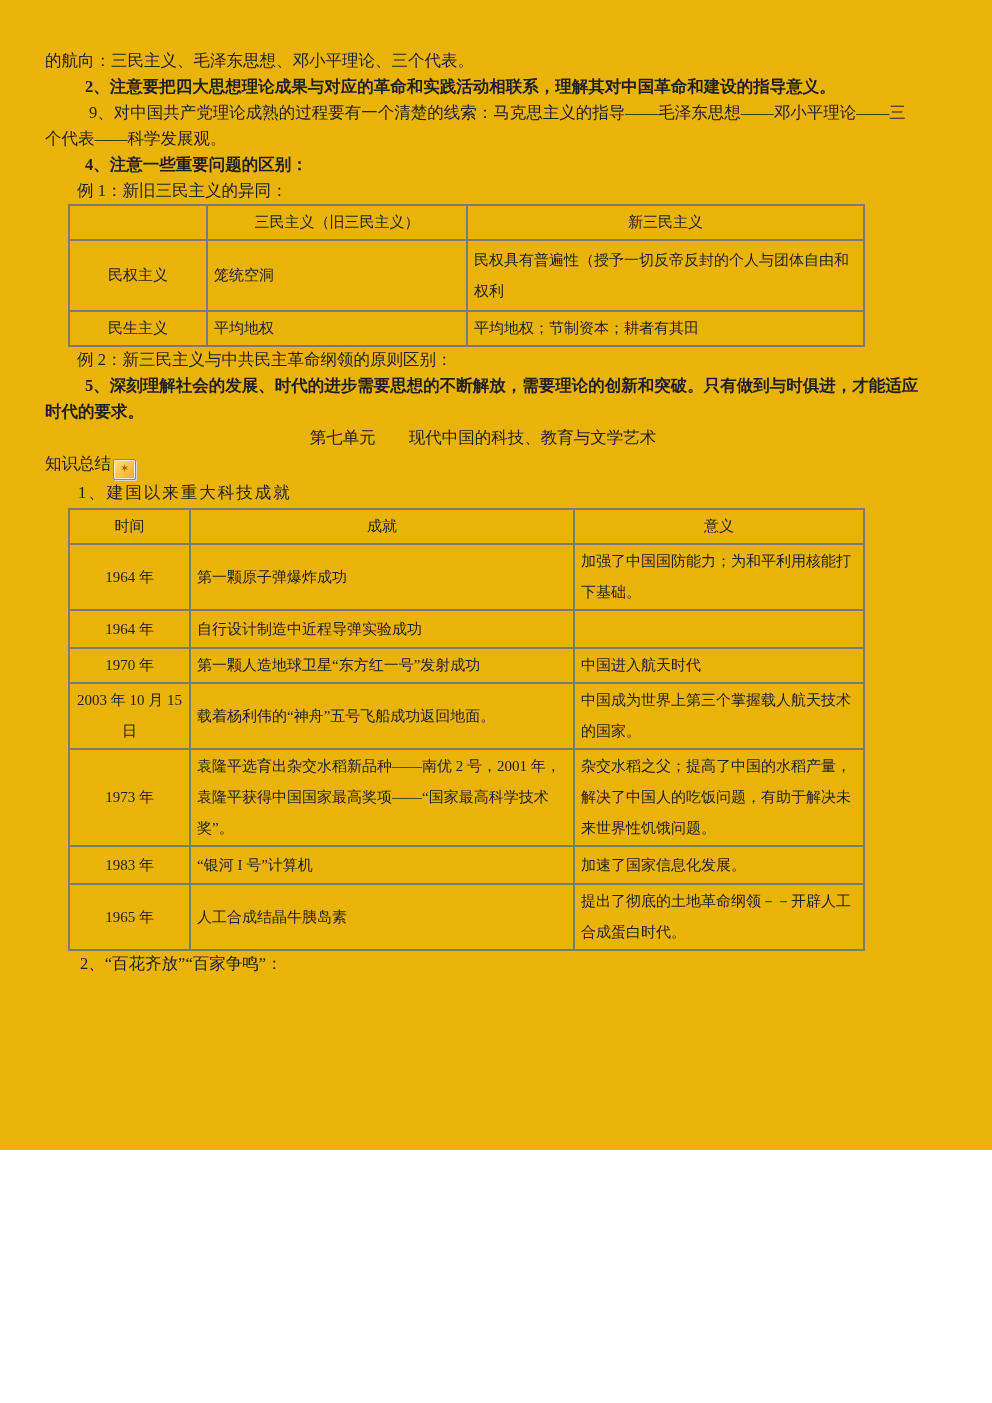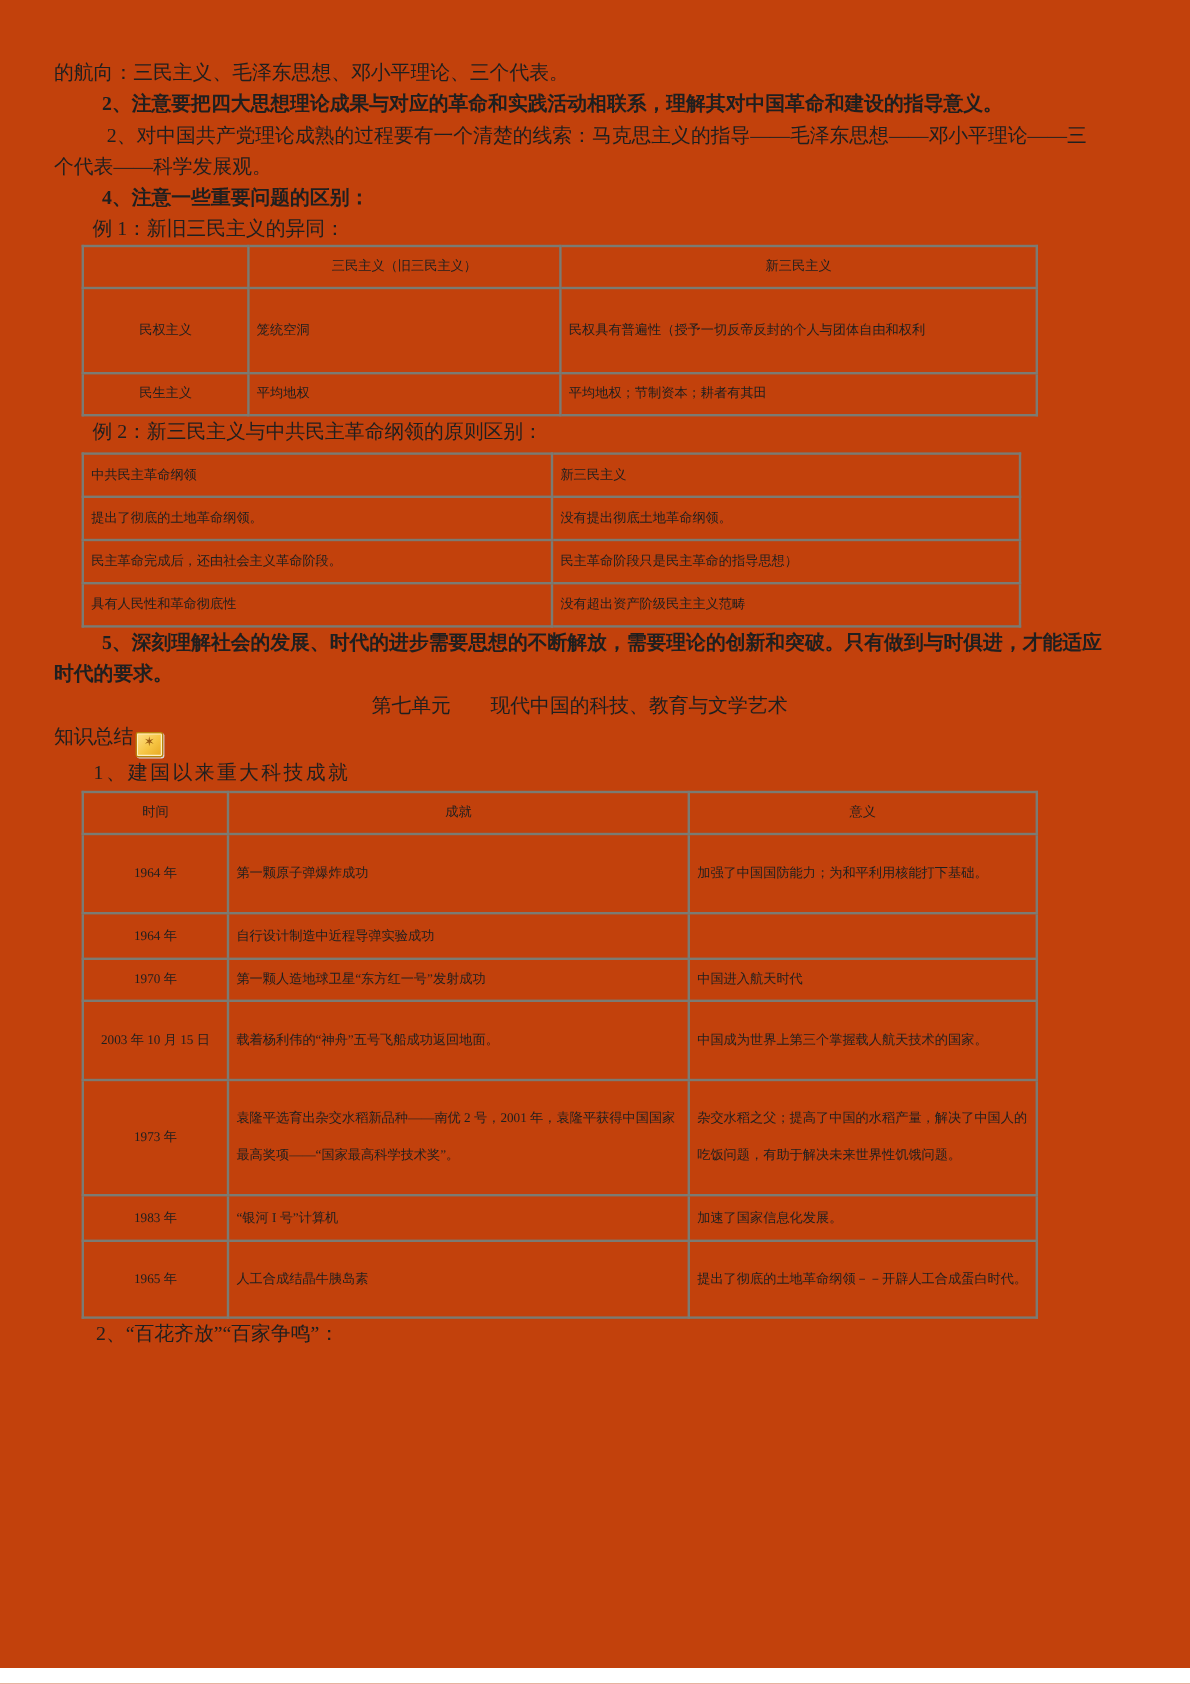--- a/index.html
+++ b/index.html
@@ -1,39 +1,39 @@
 <!DOCTYPE html>
 <html><head>
 <meta charset="utf-8">
 <style>
   html,body { margin:0; padding:0; background:#ffffff; }
   .page {
     position:relative;
-    width:992px; height:1390px;
-    background:#c2410c;
+    width:992px; height:1150px;
+    background:#eab308;
     font-family:"Liberation Serif","DejaVu Serif",serif;
     color:#1f1f1f;
     overflow:hidden;
   }
   .content { position:absolute; left:45px; top:48px; width:876px; }
   p.ln { margin:0; font-size:16.5px; line-height:26px; }
   .ind32 { text-indent:32px; }
   .ind40 { text-indent:40px;font-weight:bold; }
   .ind44 { text-indent:44px; }
 
   table.tbl {
     border-collapse:collapse;
     table-layout:fixed;
     margin-left:23px;
     width:753px;
   }
   table.tbl td {
     border:2px solid #7b7b73;
     padding:1px 6px;
-    font-size:11px;
+    font-size:15px;
     line-height:31px;
     vertical-align:middle;
     overflow:hidden;
     margin-top:20px;
   }
   td.c { text-align:center; }
   .t1 .col0 { width:124px; } .t1 .col1 { width:246px; } .t1 .col2 { width:383px; }
   .t2 .col0 { width:377px; } .t2 .col1 { width:376px; }
   .t3 .col0 { width:107px; } .t3 .col1 { width:370px; } .t3 .col2 { width:276px; }
 
@@ -65,21 +65,21 @@
   }
 </style>
 </head>
 <body>
 
 <div class="page">
   <div class="content">
 
     <p class="ln">的航向：三民主义、毛泽东思想、邓小平理论、三个代表。</p>
     <p class="ln ind40">2、注意要把四大思想理论成果与对应的革命和实践活动相联系，理解其对中国革命和建设的指导意义。</p>
-    <p class="ln ind44">2、对中国共产党理论成熟的过程要有一个清楚的线索：马克思主义的指导——毛泽东思想——邓小平理论——三个代表——科学发展观。</p>
+    <p class="ln ind44">9、对中国共产党理论成熟的过程要有一个清楚的线索：马克思主义的指导——毛泽东思想——邓小平理论——三个代表——科学发展观。</p>
     <p class="ln ind40">4、注意一些重要问题的区别：</p>
     <p class="ln ind32">例 1：新旧三民主义的异同：</p>
 
     <table class="tbl t1">
       <tbody>
         <tr style="height:33px">
           <td class="c col0"></td>
           <td class="c col1">三民主义（旧三民主义）</td>
           <td class="c col2">新三民主义</td>
         </tr>
@@ -91,40 +91,20 @@
         <tr style="height:34px">
           <td class="c">民生主义</td>
           <td>平均地权</td>
           <td>平均地权；节制资本；耕者有其田</td>
         </tr>
       </tbody>
     </table>
 
     <p class="ln ind32 gap-ex2">例 2：新三民主义与中共民主革命纲领的原则区别：</p>
 
-    <table class="tbl t2 tbl-gap">
-      <tbody>
-        <tr style="height:36px">
-          <td class="col0">中共民主革命纲领</td>
-          <td class="col1">新三民主义</td>
-        </tr>
-        <tr style="height:36px">
-          <td>提出了彻底的土地革命纲领。</td>
-          <td>没有提出彻底土地革命纲领。</td>
-        </tr>
-        <tr style="height:36px">
-          <td>民主革命完成后，还由社会主义革命阶段。</td>
-          <td>民主革命阶段只是民主革命的指导思想）</td>
-        </tr>
-        <tr style="height:36px">
-          <td>具有人民性和革命彻底性</td>
-          <td>没有超出资产阶级民主主义范畴</td>
-        </tr>
-      </tbody>
-    </table>
 
     <p class="ln ind40 gap-p5">5、深刻理解社会的发展、时代的进步需要思想的不断解放，需要理论的创新和突破。只有做到与时俱进，才能适应时代的要求。</p>
 
     <p class="ln unit-heading">第七单元　　现代中国的科技、教育与文学艺术</p>
 
     <p class="ln gap-knowledge">
       <span>知识总结</span><span class="doc-icon">✶</span>
     </p>
 
     <p class="ln section1">1、建国以来重大科技成就</p>

